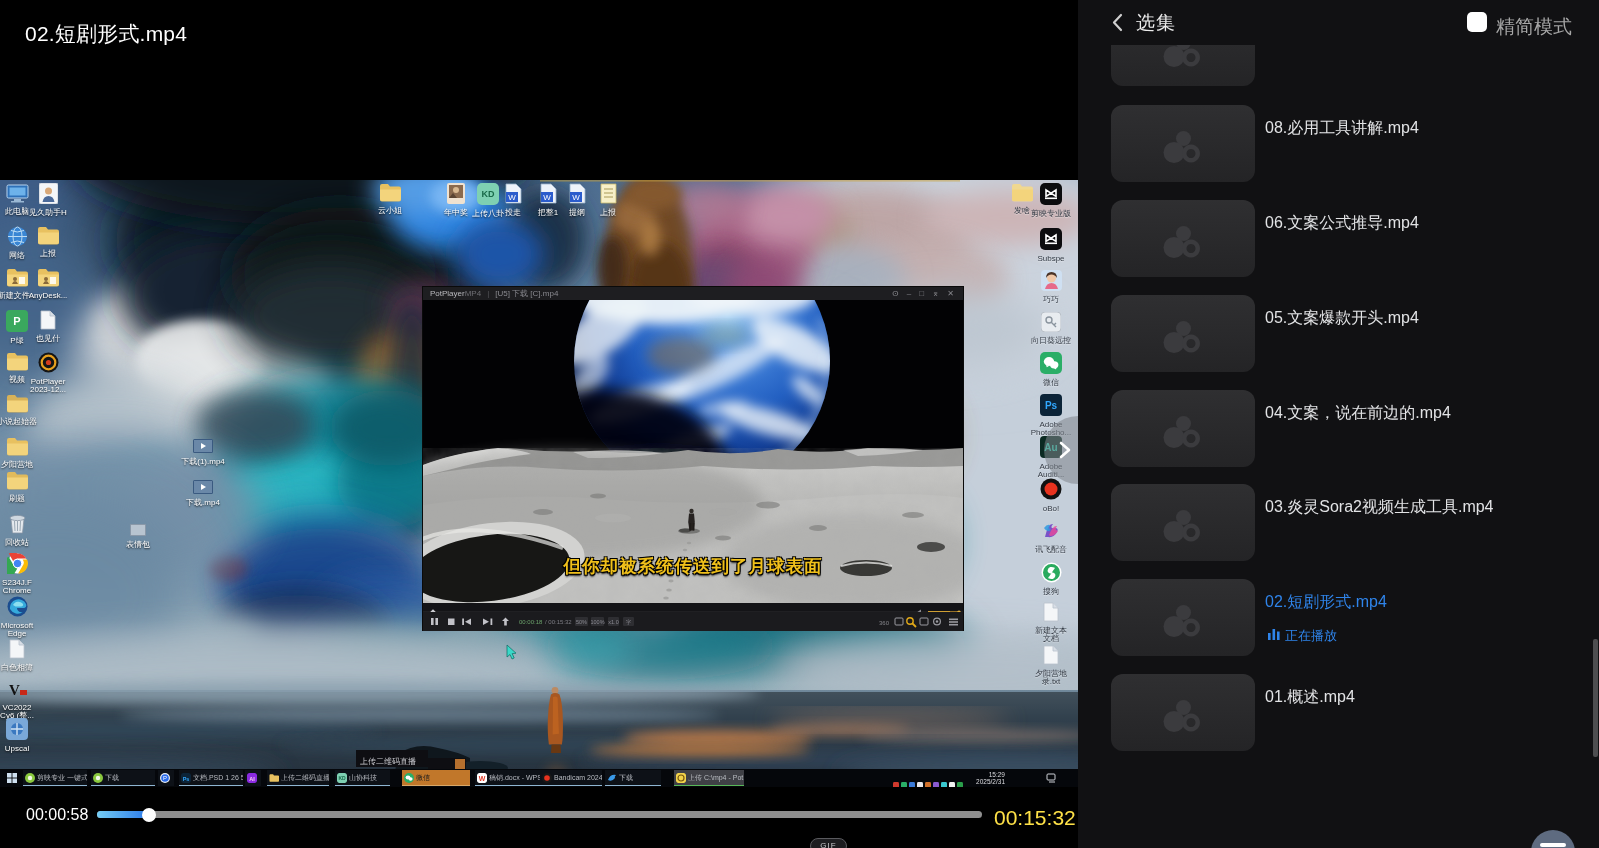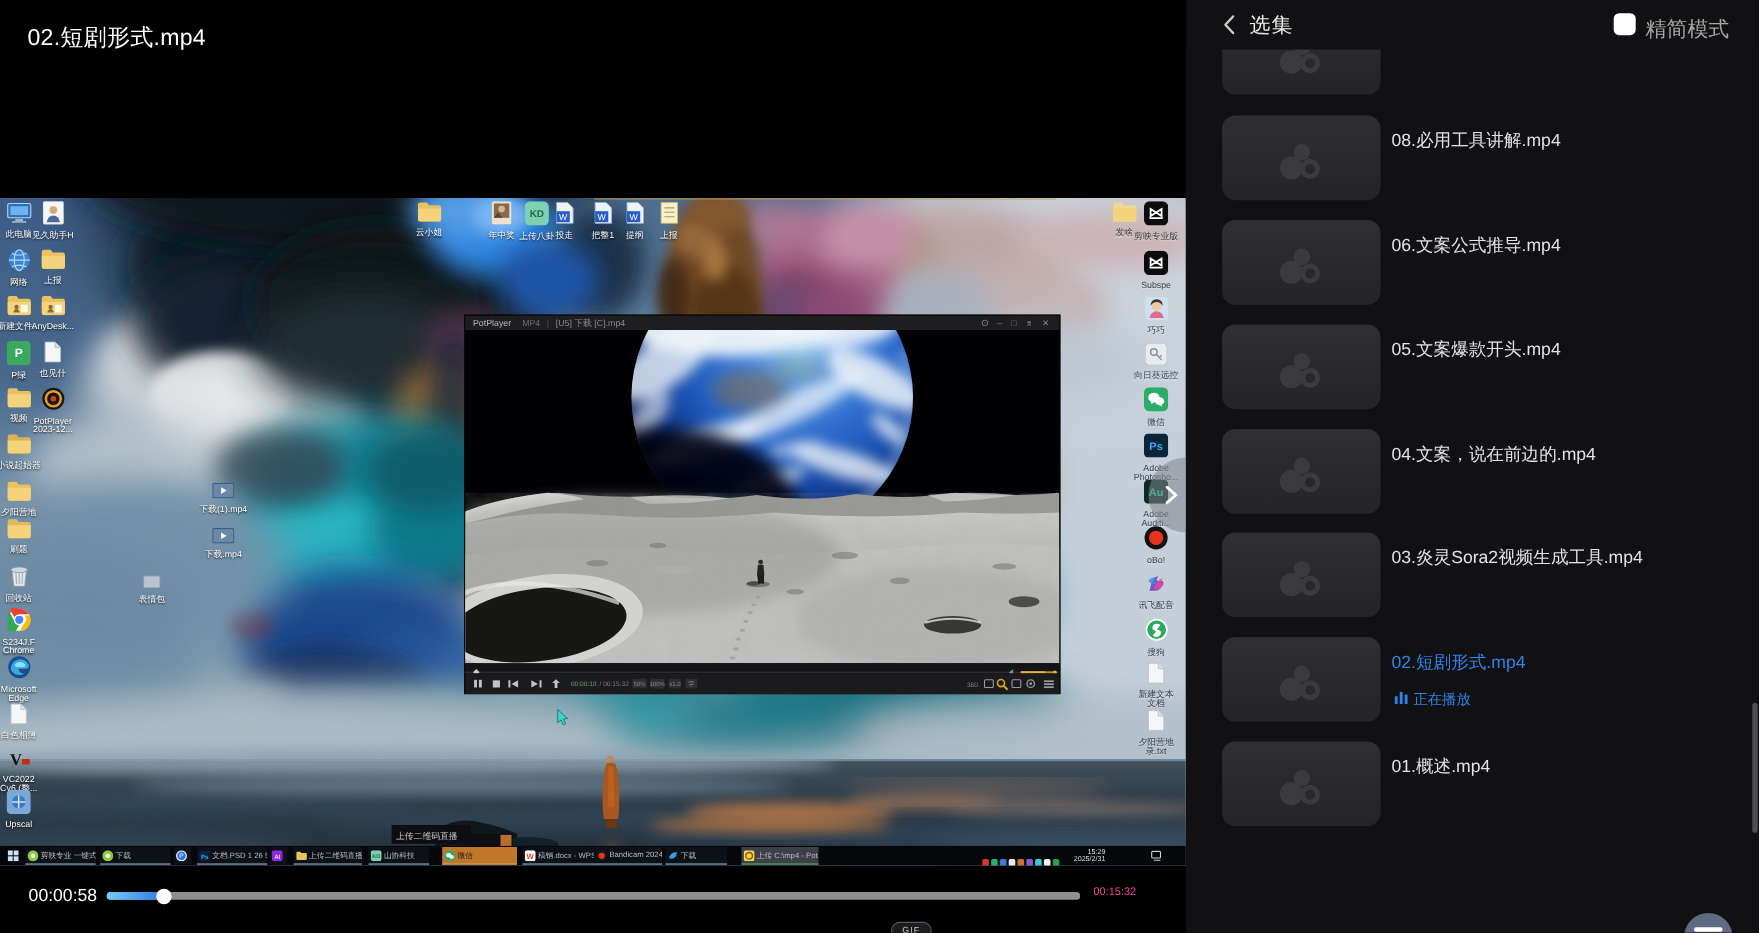--- a/index.html
+++ b/index.html
@@ -3,21 +3,21 @@
 <meta charset="utf-8">
 <style>
 *{margin:0;padding:0;box-sizing:border-box}
 html,body{width:1599px;height:848px;background:#000;overflow:hidden;font-family:"Liberation Sans",sans-serif}
 .abs{position:absolute}
 #stage{position:relative;width:1277px;height:848px;background:#000}
 
 #vtitle{left:25px;top:20px;font-size:21px;color:#fff;letter-spacing:.2px}
 #vclock{left:0;top:19px;width:1599px;text-align:center;font-size:21px;color:#fff}
 #timeL{left:26px;top:806px;font-size:16px;color:#fff}
-#timeR{left:994px;top:806px;font-size:10px;color:#ec4899}
+#timeR{left:994px;top:806px;font-size:21px;color:#fde047}
 #barbg{left:97px;top:811px;width:885px;height:7px;border-radius:3.5px;background:#8f8f8f}
 #barfill{left:97px;top:811px;width:52px;height:7px;border-radius:3.5px 0 0 3.5px;background:linear-gradient(90deg,#74ccf4,#2b79e8)}
 #knob{left:142px;top:808px;width:14px;height:14px;border-radius:50%;background:#fff}
 #gifbadge{left:810px;top:838px;width:37px;height:16px;border-radius:8px;background:#1d1d20;border:1px solid #5a5a5e;color:#c9c9cc;font-size:8px;text-align:center;line-height:13px;letter-spacing:1px}
 
 #desk{left:0;top:180px;width:1078px;height:607px;overflow:hidden;background:#9db0c0}
 
 #side{left:1078px;top:0;width:521px;height:848px;background:#111113;overflow:hidden}
 #sidehead{left:0;top:0;width:521px;height:45px;background:#111113;z-index:5}
 .sel{left:58px;top:10px;font-size:19px;color:#ececec;letter-spacing:1px}
@@ -401,21 +401,21 @@
           <path d="M10 1 l0 5 5 0" fill="#d8dee6" stroke="#b9c2cc" stroke-width=".8"></path>
         </svg><span class="lb">新建文本
 文档</span></div>
 <div class="dic dk" style="left:1027px;top:465px"><svg class="ig" width="16" height="20" viewBox="0 0 16 20">
           <path d="M1 1 l9 0 5 5 0 13 -14 0 Z" fill="#f4f6f8" stroke="#b9c2cc" stroke-width=".8"></path>
           <path d="M10 1 l0 5 5 0" fill="#d8dee6" stroke="#b9c2cc" stroke-width=".8"></path>
         </svg><span class="lb">夕阳营地
 录.txt</span></div>
 
 <div class="abs" id="pwin">
-  <div id="ptit"><span style="margin-left:7px;color:#b9b9be">PotPlayer</span><span style="margin-left:10px;color:#6e6e74">MP4</span><span style="margin-left:6px;color:#55555a">|</span><span style="margin-left:6px;color:#8a8a90">[U5] 下载 [C].mp4</span>
+  <div id="ptit"><span style="margin-left:7px;color:#b9b9be">PotPlayer</span><span style="margin-left:0;color:#6e6e74">MP4</span><span style="margin-left:6px;color:#55555a">|</span><span style="margin-left:6px;color:#8a8a90">[U5] 下载 [C].mp4</span>
     <span style="position:absolute;right:6px;top:0;color:#85858a;letter-spacing:3px;font-size:8px">ʘ&nbsp;–&nbsp;□&nbsp;⌆&nbsp;✕</span>
   </div>
   <svg style="position:absolute;left:0;top:13px" width="540" height="303" viewBox="0 0 540 303">
     <defs>
       <radialGradient id="eg" cx="60%" cy="32%" r="65%">
         <stop offset="0" stop-color="#9ecdf2"></stop>
               <stop offset=".28" stop-color="#4585dc"></stop>
         <stop offset=".58" stop-color="#2360c2"></stop>
               <stop offset=".82" stop-color="#123e96"></stop>
               <stop offset="1" stop-color="#081f52"></stop>
@@ -499,20 +499,21 @@
       <ellipse cx="266" cy="243" rx="2.2" ry="1.2"></ellipse>
             <ellipse cx="262" cy="250" rx="2.2" ry="1.2"></ellipse>
       <ellipse cx="259" cy="257" rx="2.4" ry="1.3"></ellipse>
             <ellipse cx="255" cy="265" rx="2.4" ry="1.3"></ellipse>
       <ellipse cx="252" cy="273" rx="2.6" ry="1.4"></ellipse>
             <ellipse cx="248" cy="281" rx="2.6" ry="1.4"></ellipse>
       <ellipse cx="246" cy="290" rx="2.8" ry="1.5"></ellipse>
             <ellipse cx="243" cy="298" rx="2.8" ry="1.5"></ellipse>
     </g>
   </svg>
+  <div id="psub">但你却被系统传送到了月球表面</div>
   <div id="pseek">
     <svg width="540" height="9" viewBox="0 0 540 9">
       <rect x="0" y="3.5" width="540" height="1.6" fill="#2c2c30"></rect>
       <path d="M10 1.2 l3 3 -3 3 -3 -3Z" fill="#cfcfd4"></path>
       <path d="M498 1.5 l-4 2.8 4 2.8Z" fill="#8a8a90"></path>
       <rect x="505" y="3.3" width="30" height="2" fill="#c8922a"></rect>
       <rect x="505" y="3.3" width="22" height="2" fill="#e8b43a"></rect>
       <circle cx="536" cy="4.3" r="1.8" fill="#e8b43a"></circle>
     </svg>
   </div>

